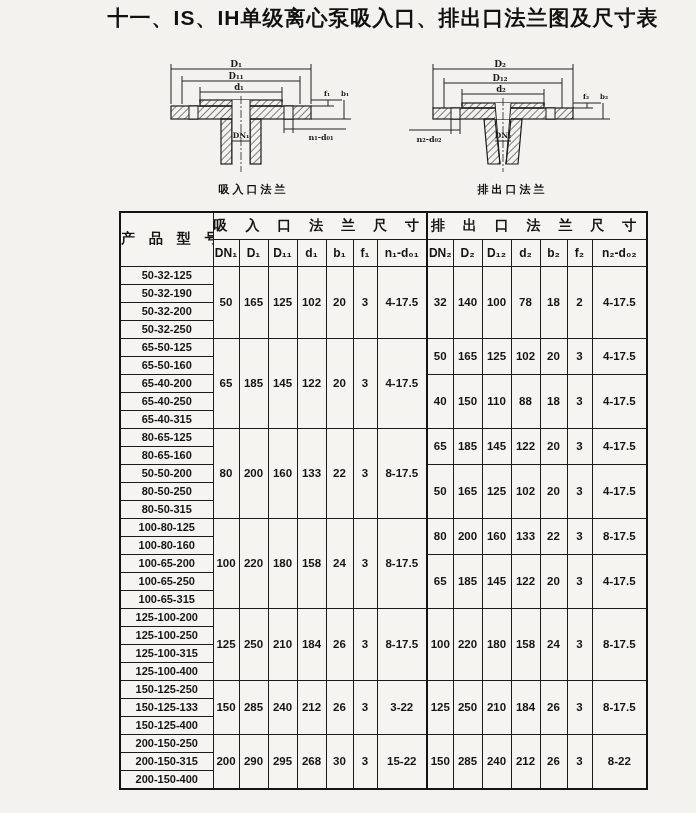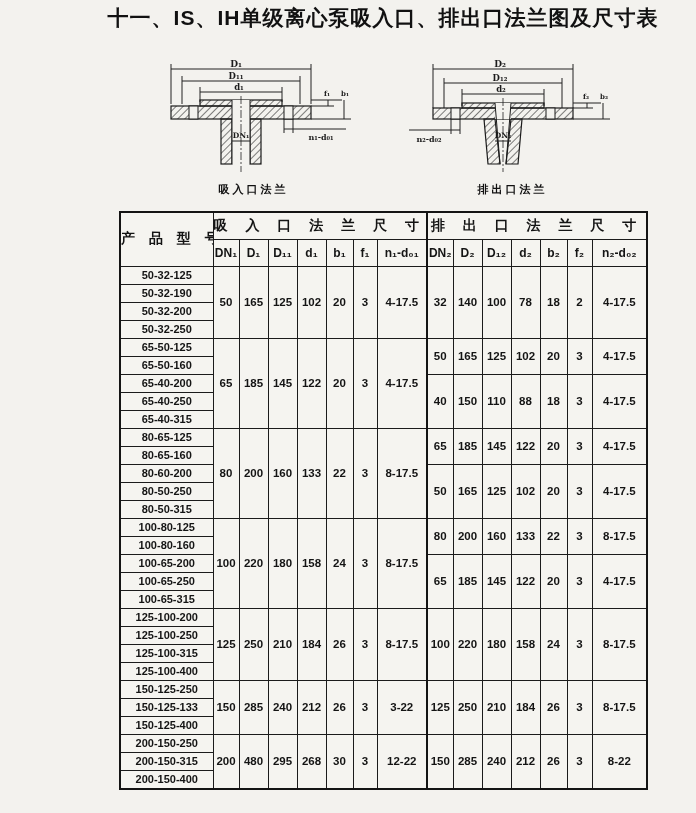--- a/index.html
+++ b/index.html
@@ -308,21 +308,21 @@
           <td rowspan="2">145</td>
           <td rowspan="2">122</td>
           <td rowspan="2">20</td>
           <td rowspan="2">3</td>
           <td rowspan="2">4-17.5</td>
         </tr>
         <tr>
           <td class="model">80-65-160</td>
         </tr>
         <tr>
-          <td class="model">80-60-200</td>
+          <td class="model">50-50-200</td>
           <td rowspan="3" class="sec">50</td>
           <td rowspan="3">165</td>
           <td rowspan="3">125</td>
           <td rowspan="3">102</td>
           <td rowspan="3">20</td>
           <td rowspan="3">3</td>
           <td rowspan="3">4-17.5</td>
         </tr>
         <tr>
           <td class="model">80-50-250</td>
@@ -411,26 +411,26 @@
         </tr>
         <tr>
           <td class="model">150-125-133</td>
         </tr>
         <tr>
           <td class="model">150-125-400</td>
         </tr>
         <tr>
           <td class="model">200-150-250</td>
           <td rowspan="3">200</td>
-          <td rowspan="3">480</td>
+          <td rowspan="3">290</td>
           <td rowspan="3">295</td>
           <td rowspan="3">268</td>
           <td rowspan="3">30</td>
           <td rowspan="3">3</td>
-          <td rowspan="3">12-22</td>
+          <td rowspan="3">15-22</td>
           <td rowspan="3" class="sec">150</td>
           <td rowspan="3">285</td>
           <td rowspan="3">240</td>
           <td rowspan="3">212</td>
           <td rowspan="3">26</td>
           <td rowspan="3">3</td>
           <td rowspan="3">8-22</td>
         </tr>
         <tr>
           <td class="model">200-150-315</td>

